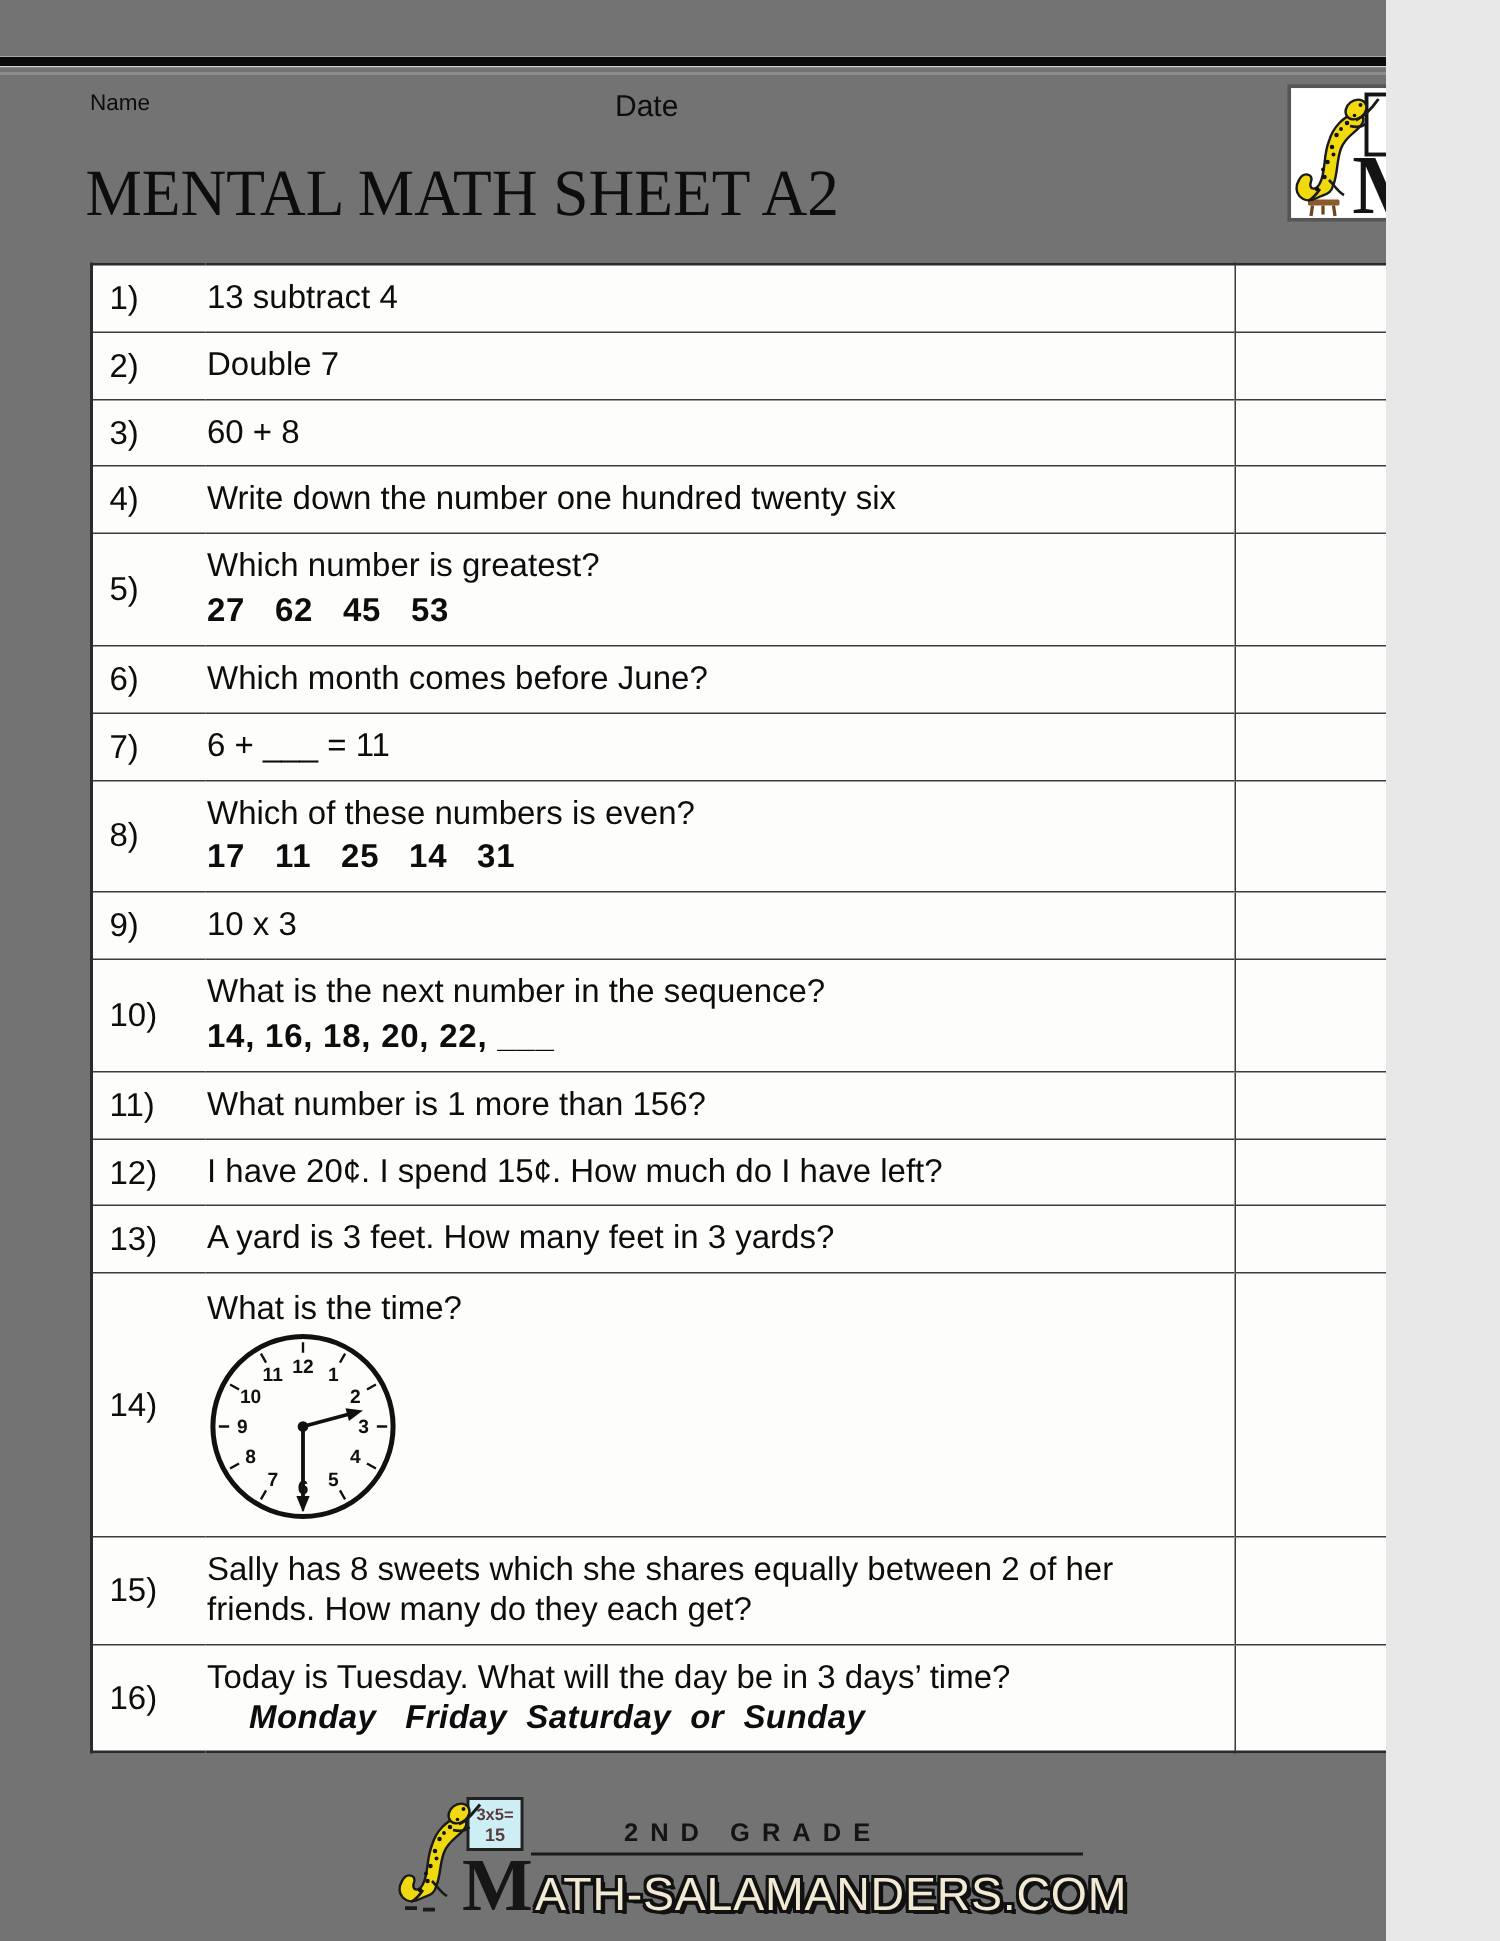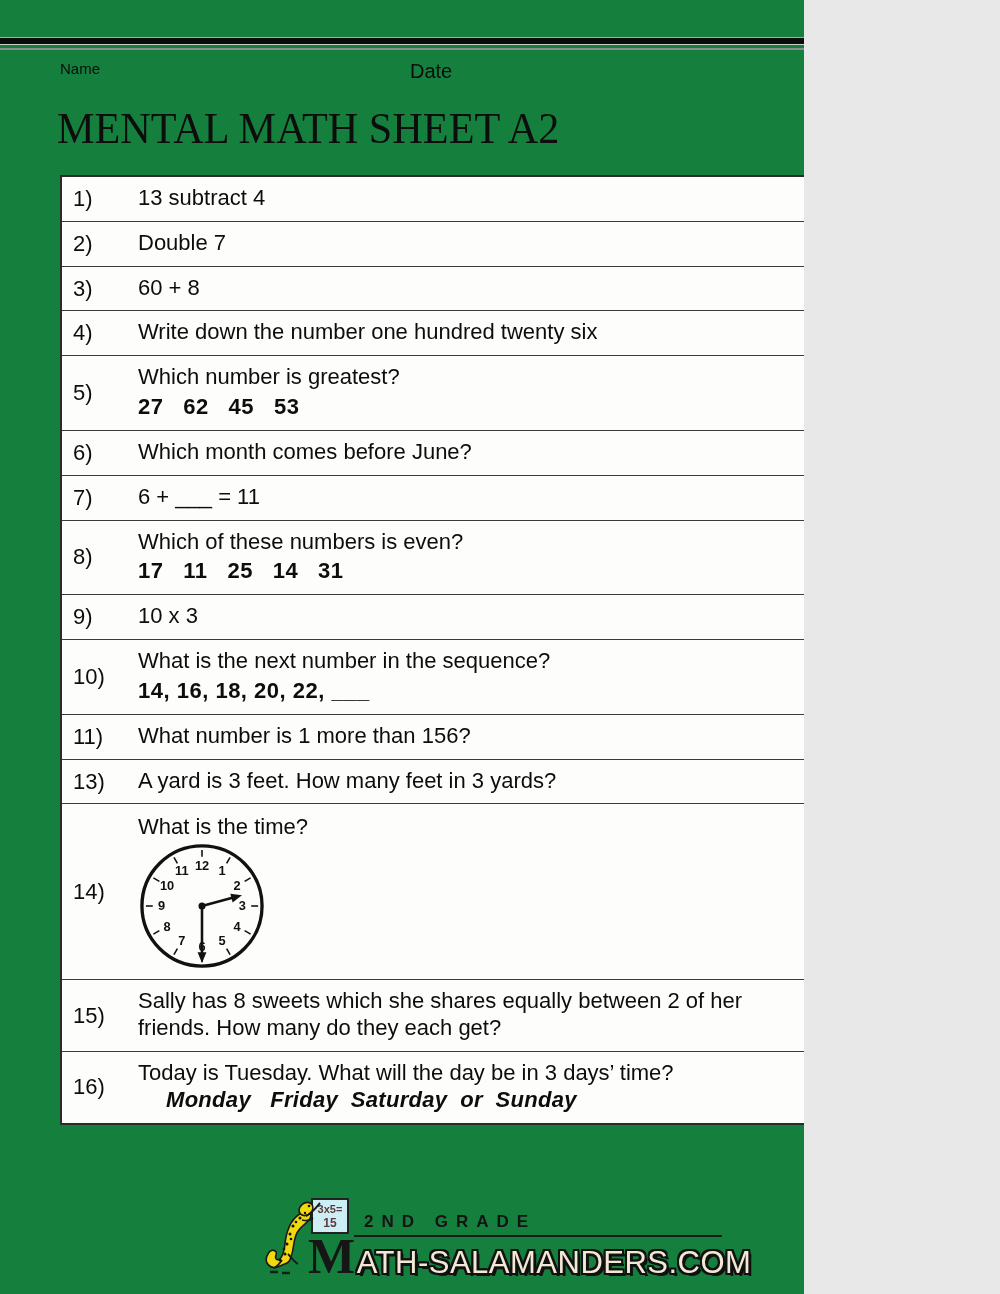--- a/index.html
+++ b/index.html
@@ -1,19 +1,19 @@
 <!DOCTYPE html>
 <html><head>
 <meta charset="utf-8">
 <style>
   * { margin:0; padding:0; box-sizing:border-box; }
   html,body { background:#e8e8e8; }
   .page {
-    position:relative; width:804px; height:1294px;
-    background:#15803d; overflow:hidden;
+    position:relative; width:924px; height:1294px;
+    background:#737373; overflow:hidden;
     font-family:"Liberation Sans", sans-serif; color:#0d0d0d;
   }
   
   .top-bar {
     position:absolute; top:37px; left:0; right:0; height:8px;
     background:#0b0b0b; border-top:1px solid #a8a8a8; border-bottom:1px solid #cfcfcf;
   }
   .top-bar-sub { position:absolute; top:48px; left:0; right:0; height:2px; background:#8d8d8d; }
   
   .name-label { position:absolute; left:60px; top:60px; font-size:15px; }
@@ -45,21 +45,21 @@
   td.clock-cell { vertical-align:top; }
   .clock-wrap { display:flex; justify-content:space-between; align-items:flex-start;flex-direction:column; }
   .clock-wrap .q-text { margin-top:2px; }
   svg.clock { width:128px; height:128px; flex:0 0 auto; margin-right:84px; margin-top:1px; }
   .clock-num { font-size:13px; font-weight:600; font-family:"Liberation Sans",sans-serif; fill:#111; }
   
   .footer { position:absolute; left:262px; top:1196px; display:flex; align-items:flex-end; }
   .footer-sal { width:94px; height:84px; flex:0 0 auto; }
   .footer-text { margin-left:-48px; margin-top:4px; }
   .grade-text {
-    display:block; margin-left:56px; font-size:17px; font-weight:bold;
+    display:block; margin-left:108px; font-size:17px; font-weight:bold;
     letter-spacing:8px; color:#141414; white-space:nowrap;
   }
   .footer-rule { height:2.5px; background:#1a1a1a; width:368px; margin:3px 0 2px 46px; }
   .site-text {
     font-size:31px; font-weight:400; line-height:34px; letter-spacing:.5px;
     color:#f2e9d5; white-space:nowrap;
     text-shadow:-2px -2px 0 #111, 2px -2px 0 #111, -2px 2px 0 #111, 2px 2px 0 #111,
                  0 -2px 0 #111, 0 2px 0 #111, -2px 0 0 #111, 2px 0 0 #111, 3px 3px 0 #111;
   }
   .site-text::first-letter {
@@ -196,20 +196,27 @@
           <td class="cell-q">
             <div class="q-text">What is the next number in the sequence?</div>
             <div class="q-options">14, 16, 18, 20, 22, ___</div>
           </td>
           <td class="cell-ans"></td>
         </tr>
         <tr>
           <td class="cell-num">11)</td>
           <td class="cell-q">
             <div class="q-text">What number is 1 more than 156?</div>
+          </td>
+          <td class="cell-ans"></td>
+        </tr>
+        <tr>
+          <td class="cell-num">12)</td>
+          <td class="cell-q">
+            <div class="q-text">I have 20¢. I spend 15¢. How much do I have left?</div>
           </td>
           <td class="cell-ans"></td>
         </tr>
         <tr>
           <td class="cell-num">13)</td>
           <td class="cell-q">
             <div class="q-text">A yard is 3 feet. How many feet in 3 yards?</div>
           </td>
           <td class="cell-ans"></td>
         </tr>

